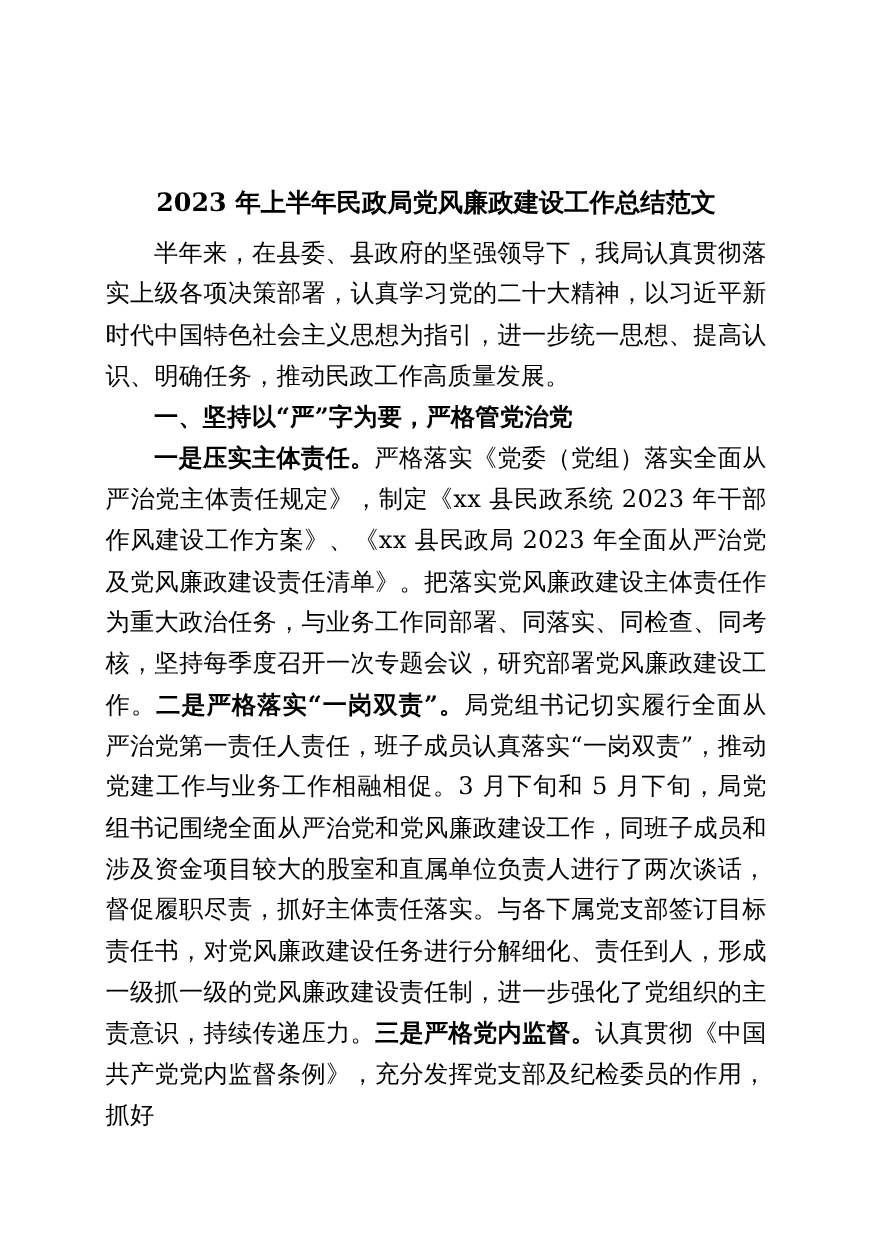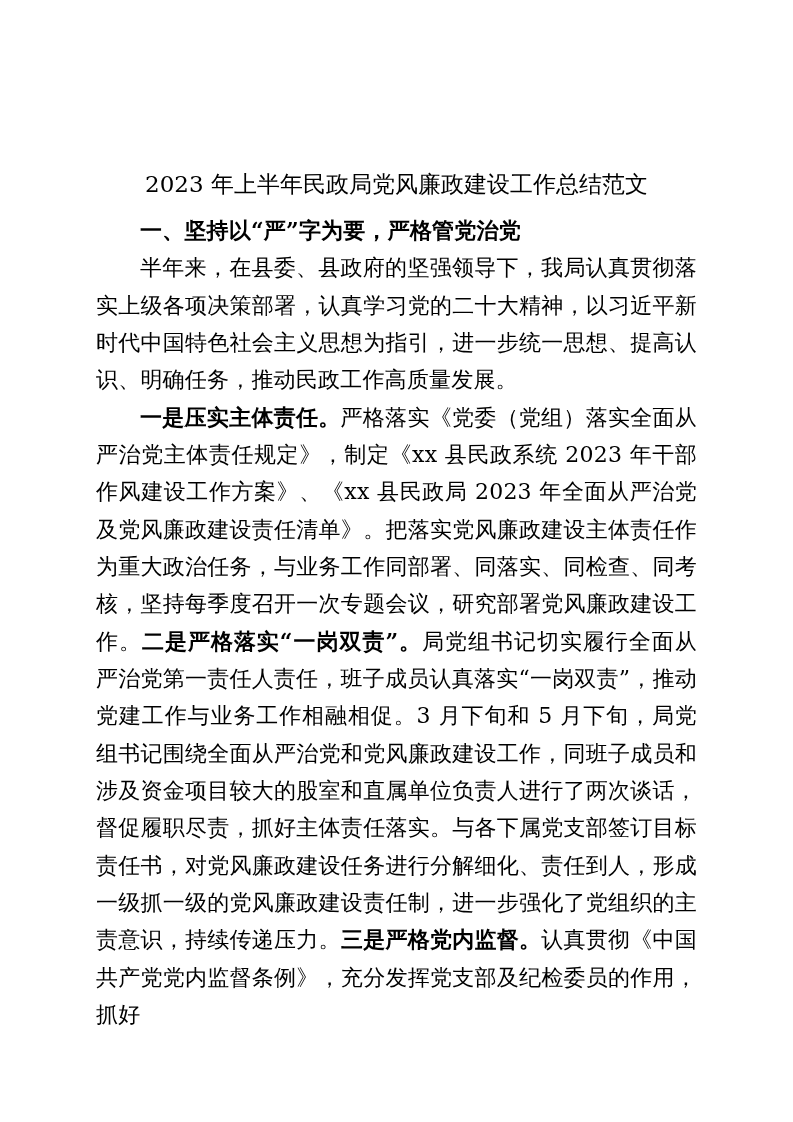--- a/index.html
+++ b/index.html
@@ -13,21 +13,21 @@
     height: 1122px;
     background: #ffffff;
     box-sizing: border-box;
     padding: 166px 96px 0 96px;
     overflow: hidden;
     font-family: "DejaVu Serif", "Liberation Serif", serif;
     color: #000000;
   }
   .doc-title {
     font-size: 23px;
-    font-weight: normal;
+    font-weight: bold;
     line-height: 37px;
     text-align: center;
     margin: 0 0 9px 0;
     white-space: nowrap;
   }
   .doc-body p.para {
     margin: 0;
     font-size: 22px;
     line-height: 37.33px;
     text-align: justify;
@@ -41,17 +41,17 @@
   .doc-body p.para.heading .run {
     font-weight: bold;
   }
 </style>
 </head>
 <body>
 
 <div class="page">
   <h1 class="doc-title">2023 年上半年民政局党风廉政建设工作总结范文</h1>
   <div class="doc-body">
+      <p class="para"><span class="run">半年来，在县委、县政府的坚强领导下，我局认真贯彻落实上级各项决策部署，认真学习党的二十大精神，以习近平新时代中国特色社会主义思想为指引，进一步统一思想、提高认识、明确任务，推动民政工作高质量发展。</span></p>
       <p class="para heading"><span class="run bold">一、坚持以“严”字为要，严格管党治党</span></p>
-      <p class="para"><span class="run">半年来，在县委、县政府的坚强领导下，我局认真贯彻落实上级各项决策部署，认真学习党的二十大精神，以习近平新时代中国特色社会主义思想为指引，进一步统一思想、提高认识、明确任务，推动民政工作高质量发展。</span></p>
       <p class="para"><span class="run bold">一是压实主体责任。</span><span class="run">严格落实《党委（党组）落实全面从严治党主体责任规定》，制定《xx 县民政系统 2023 年干部作风建设工作方案》、《xx 县民政局 2023 年全面从严治党及党风廉政建设责任清单》。把落实党风廉政建设主体责任作为重大政治任务，与业务工作同部署、同落实、同检查、同考核，坚持每季度召开一次专题会议，研究部署党风廉政建设工作。</span><span class="run bold">二是严格落实“一岗双责”。</span><span class="run">局党组书记切实履行全面从严治党第一责任人责任，班子成员认真落实“一岗双责”，推动党建工作与业务工作相融相促。3 月下旬和 5 月下旬，局党组书记围绕全面从严治党和党风廉政建设工作，同班子成员和涉及资金项目较大的股室和直属单位负责人进行了两次谈话，督促履职尽责，抓好主体责任落实。与各下属党支部签订目标责任书，对党风廉政建设任务进行分解细化、责任到人，形成一级抓一级的党风廉政建设责任制，进一步强化了党组织的主责意识，持续传递压力。</span><span class="run bold">三是严格党内监督。</span><span class="run">认真贯彻《中国共产党党内监督条例》，充分发挥党支部及纪检委员的作用，抓好</span></p>
     </div>
 </div>
 
 </body></html>

